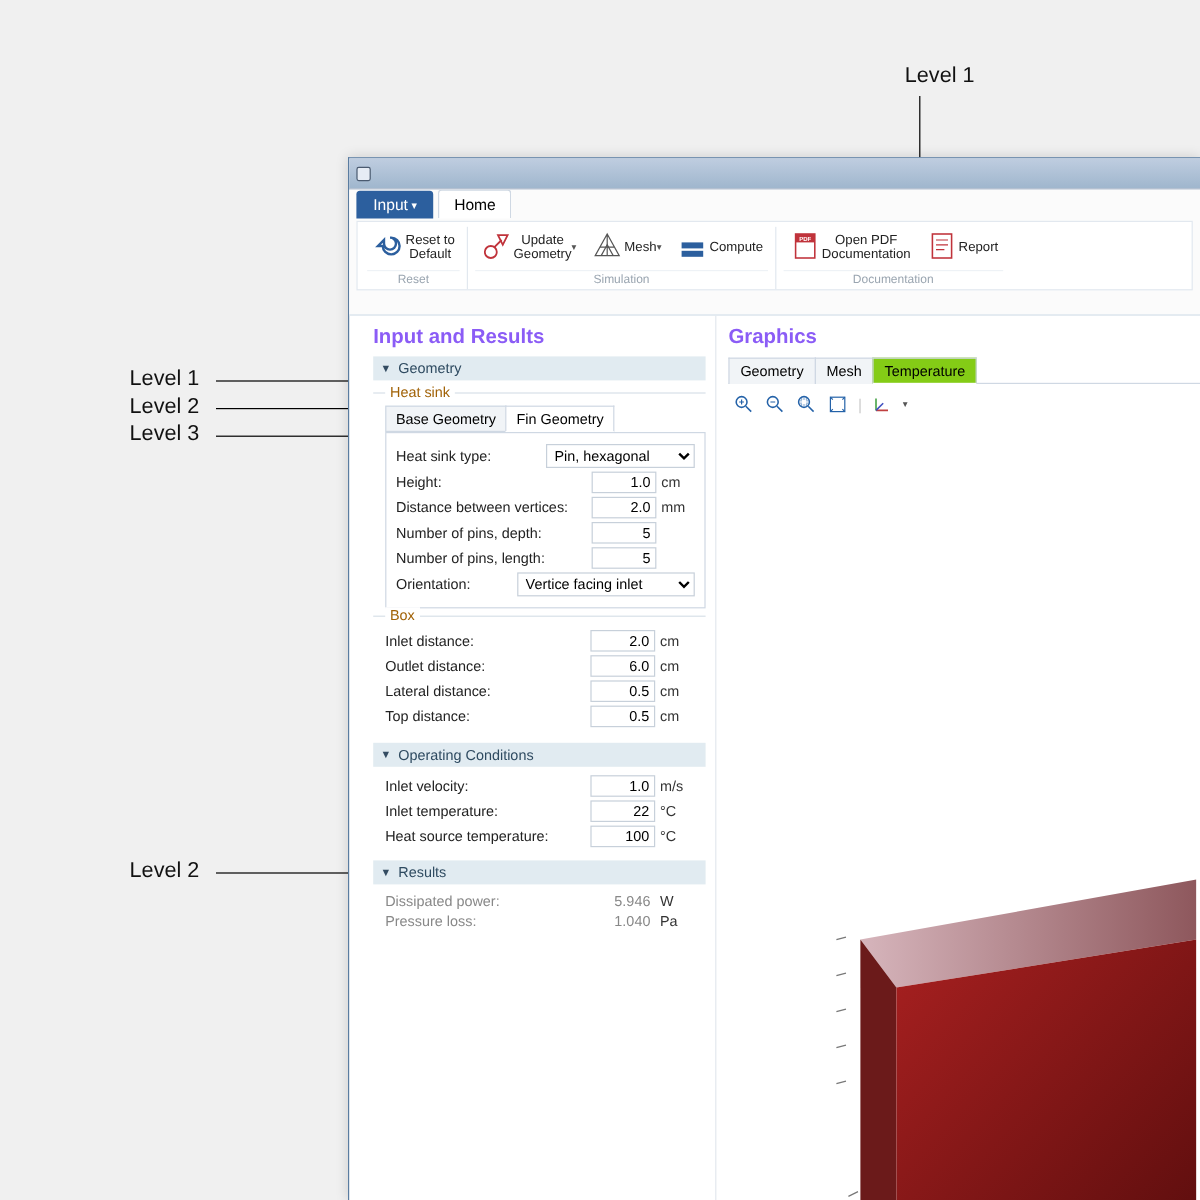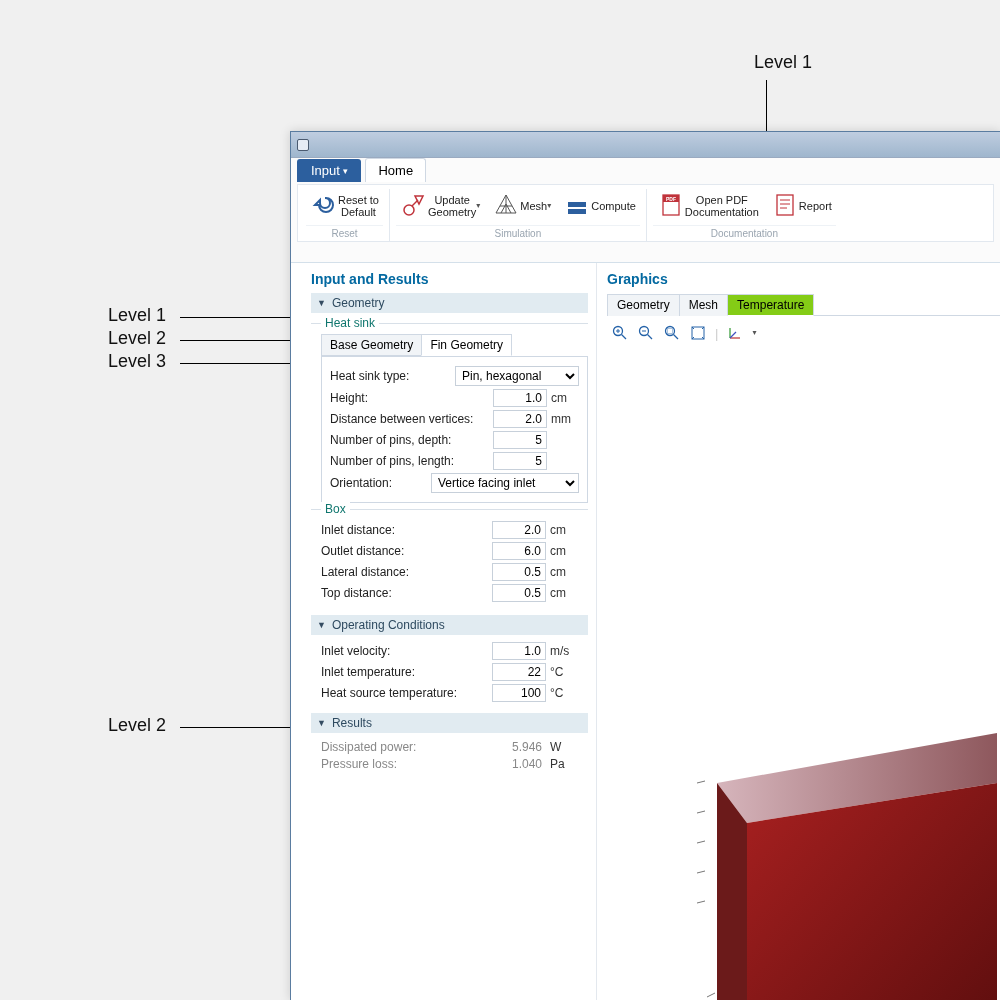--- a/index.html
+++ b/index.html
@@ -142,22 +142,22 @@
     overflow: hidden;
   }
   .right-pane {
     flex: 1;
     padding: 8px 0 0 10px;
     overflow: hidden;
     position: relative;
   }
   .pane-title {
     font-weight: 600;
-    color: #0369a1;
-    font-size: 14px;
+    color: #8b5cf6;
+    font-size: 17px;
     margin-bottom: 6px;
   }
 
   
   .section {
     margin-bottom: 4px;
   }
   .section-header {
     background: #e1ebf1;
     padding: 3px 6px;
@@ -176,21 +176,21 @@
     margin: 4px 0 6px 0;
     padding-top: 0;
     position: relative;
   }
   .group-title {
     position: relative;
     top: -8px;
     left: 10px;
     background: #fff;
     padding: 0 4px;
-    color: #0f766e;
+    color: #a16207;
     font-size: 12px;
     display: inline-block;
   }
 
   
   .mini-tabs {
     display: flex;
     margin-left: 10px;
     margin-bottom: 0;
   }

